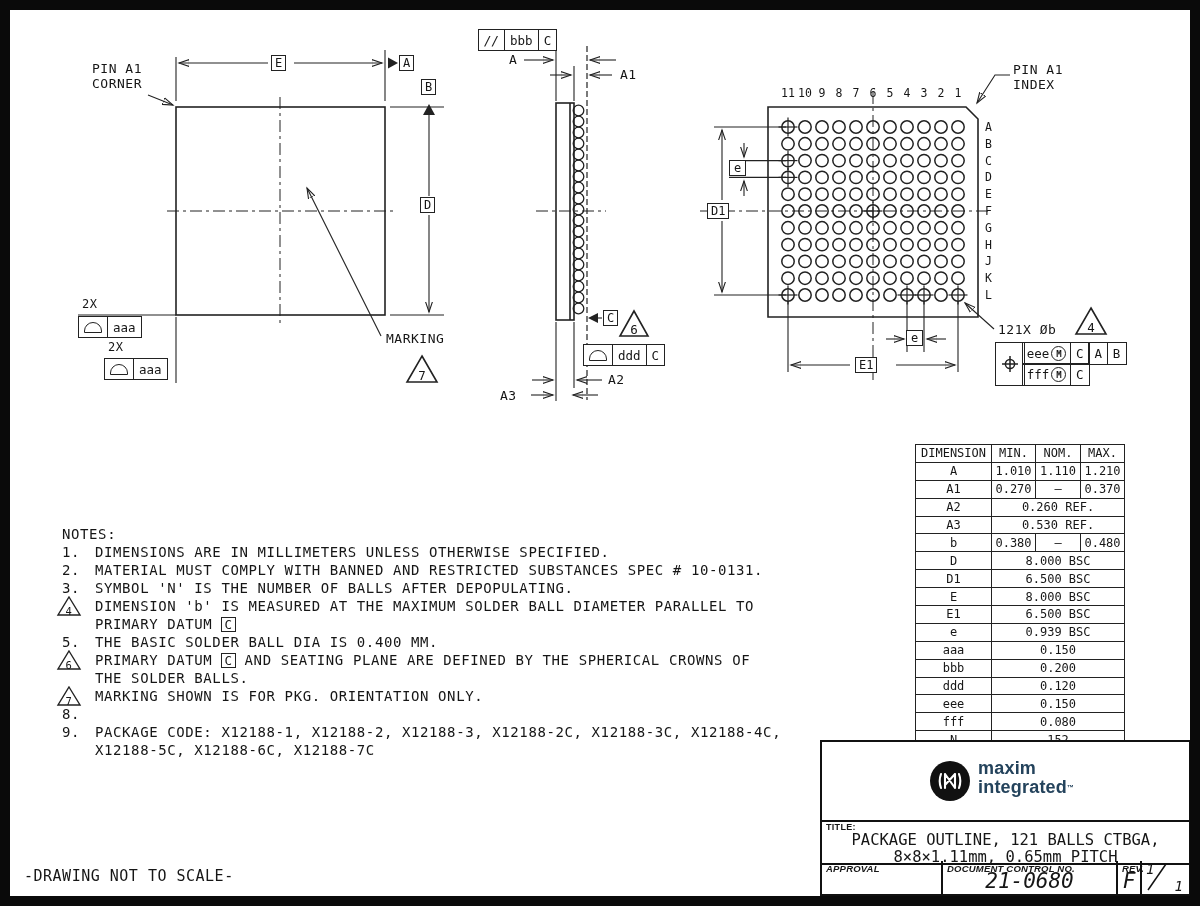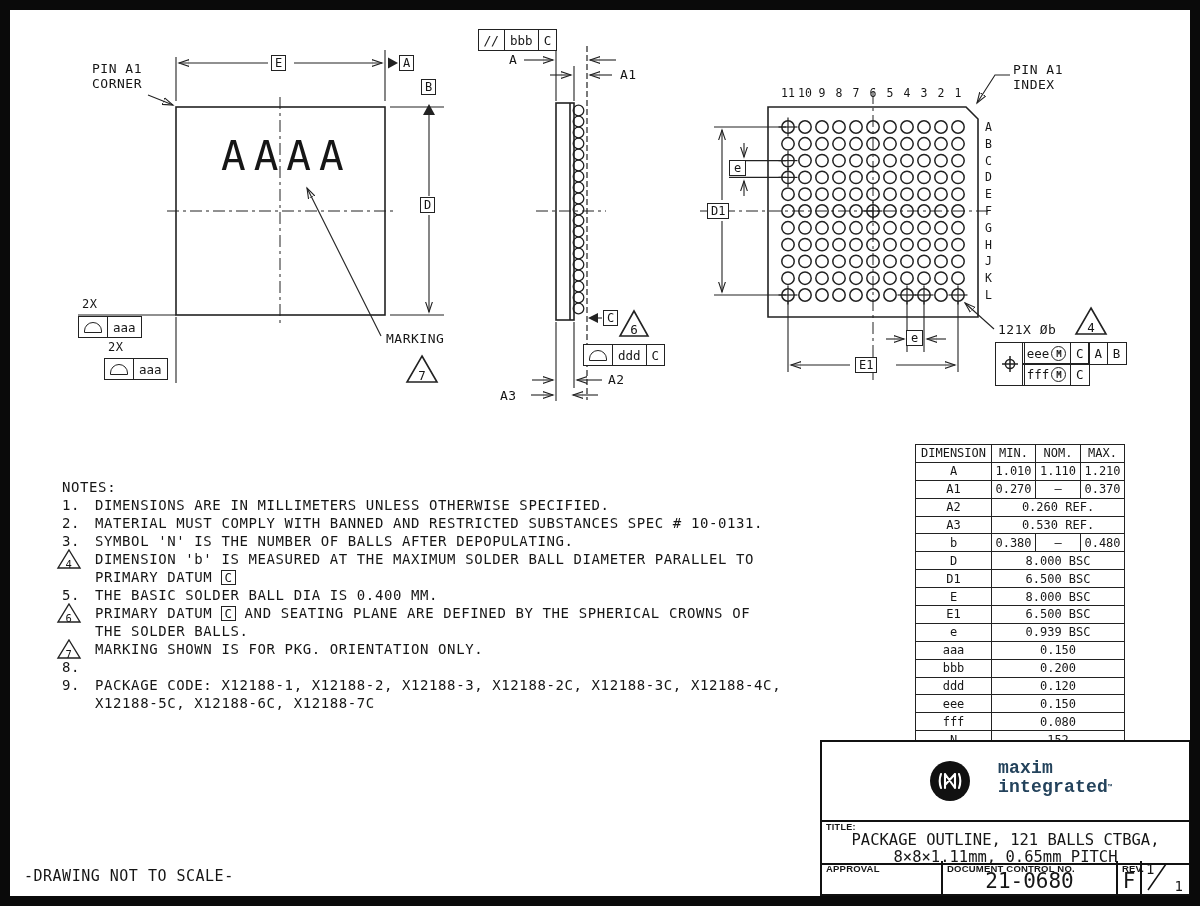--- a/index.html
+++ b/index.html
@@ -34,39 +34,39 @@
         border:1.6px solid #222;margin-left:-1.6px;height:21px;padding:0 4px;font-size:12.5px;}
   .fcfpos .prow+.prow .cell{margin-top:-1.6px;}
   .fcfpos .pcell{margin-right:0;}
   .fcfpos .pcol{display:flex;flex-direction:column;margin-left:-1.6px;}
   .dcell{min-width:10px;width:10px;}
   
   table.dimt{position:absolute;left:915px;top:444px;z-index:3;border-collapse:collapse;
              table-layout:fixed;font-size:12px;}
   table.dimt td{border:1.5px solid #222;text-align:center;height:16.9px;padding:0;line-height:1;}
   
-  .notes{position:absolute;left:62px;top:479px;z-index:3;font-size:14px;letter-spacing:.6px;}
+  .notes{position:absolute;left:62px;top:526px;z-index:3;font-size:14px;letter-spacing:.6px;}
   .notes .hd{height:18px;}
   .nrow{display:flex;}
   .nrow .mk{width:33px;height:18px;position:relative;}
   .nrow .tx{white-space:pre;}
   .nrow .tx div{height:18px;}
   .nflag{position:absolute;left:-6px;top:-2px;width:26px;height:21px;}
   .nflag .fd{position:absolute;left:0;right:0;bottom:0;text-align:center;font-size:10.5px;}
   .cbox{display:inline-block;border:1.3px solid #222;padding:0 2px;line-height:13px;font-size:12.5px;}
   
   .tb{position:absolute;left:820px;top:740px;width:371px;height:156px;z-index:3;
       border:2px solid #111;box-sizing:border-box;background:#fff;}
   .tb .logo{position:absolute;left:0;top:0;right:0;height:78px;border-bottom:2px solid #111;}
-  .brand{position:absolute;left:176px;top:17px;font-family:Liberation Mono, monospace;
+  .brand{position:absolute;left:156px;top:17px;font-family:Liberation Sans, sans-serif;
          font-weight:bold;font-size:18px;line-height:19px;letter-spacing:.2px;}
   .titlesec{position:absolute;left:0;top:78px;right:0;height:45px;border-bottom:2px solid #111;padding:2px 4px;box-sizing:border-box;}
   .titlesec .sl{font-family:"Liberation Sans",sans-serif;font-size:9px;font-weight:bold;letter-spacing:.3px;}
   .titlesec .t1{font-size:15.5px;line-height:17px;white-space:pre;text-align:center;}
-  .tbrow{position:absolute;left:0;bottom:0;right:0;height:33px;display:flex;}
+  .tbrow{position:absolute;left:0;bottom:0;right:0;height:33px;display:flex;font-style:italic;}
   .tbrow .c{border-right:2px solid #111;position:relative;box-sizing:border-box;}
   .tbrow .c:last-child{border-right:none;}
   .sl2{font-family:"Liberation Sans",sans-serif;font-size:9.5px;font-weight:bold;
        position:absolute;left:4px;top:2px;letter-spacing:.2px;white-space:nowrap;}
   .bigv{position:absolute;left:0;right:0;bottom:1px;text-align:center;font-size:21px;}
 </style>
 </head>
 <body>
 
 <div class="sheet">
@@ -345,21 +345,20 @@
           <text x="985" y="299" font-size="11.5px" fill="#161616" font-family="DejaVu Sans Mono, monospace">L</text>
         </g>
     </g>
   </svg>
 
   <div class="lbl" style="left:80px;top:61px;width:62px;text-align:right;"><span>PIN A1</span><br><span>CORNER</span></div>
   <div class="dbox" style="left:271px;top:55px;">E</div>
   <div class="dbox" style="left:399px;top:55px;">A</div>
   <div class="dbox" style="left:421px;top:79px;">B</div>
   <div class="dbox" style="left:420px;top:197px;">D</div>
-  <div class="lbl" style="left:221px;top:134px;font-size:41px;line-height:44px;letter-spacing:8px;">AAAA</div>
   <div class="lbl" style="left:386px;top:331px;">MARKING</div>
   <div class="flag" style="left:405px;top:354px;width:34px;height:30px;">
     <svg width="34" height="30">
         <polygon points="17,2 32,28 2,28" fill="#fff" stroke="#222" stroke-width="1.6"></polygon>
       </svg>
     <span class="fd">7</span>
   </div>
   <div class="lbl" style="left:82px;top:297px;font-size:12px;">2X</div>
   <div class="fcf" style="left:78px;top:316px;">
     <div class="cell">

